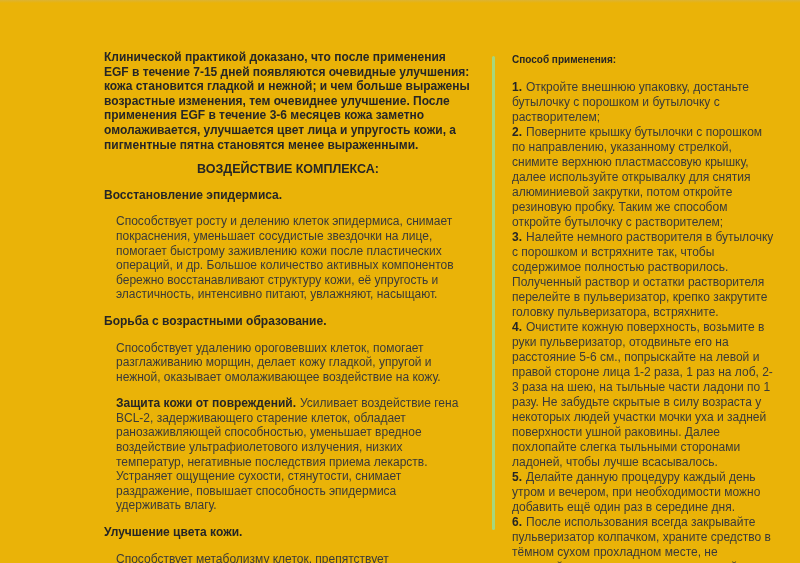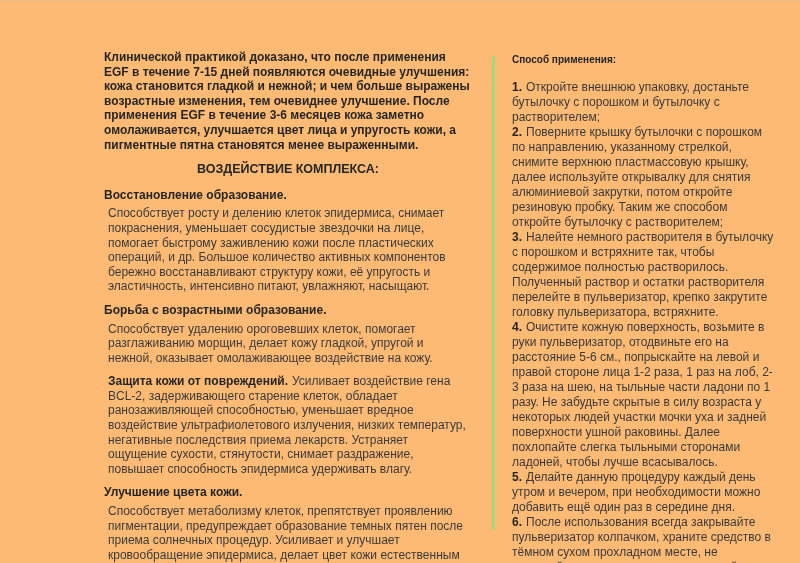--- a/index.html
+++ b/index.html
@@ -4,21 +4,21 @@
 <style>
   html, body {
     margin: 0;
     padding: 0;
     background: #ffffff;
   }
   .page {
     position: relative;
     width: 800px;
     height: 563px;
-    background: #fdba74;
+    background: #eab308;
     overflow: hidden;
     font-family: "Liberation Sans", sans-serif;
     color: #3a3a3a;
   }
   .page::before {
     content: "";
     position: absolute;
     top: 0; left: 0; right: 0;
     height: 3px;
     background: linear-gradient(to bottom, rgba(180,180,180,0.25), rgba(255,255,255,0));
@@ -65,21 +65,21 @@
   }
   .section .head {
     font-weight: bold;
     color: #262626;
   }
   .section .head.inline {
     margin-right: 4px;
   }
   .section p,
   .section .body {
-    margin: 4px;
+    margin: 12px;
   }
   .right-title {
     margin: 0 0 13px 0;
     font-size: 10px;
     font-weight: bold;
     color: #262626;
   }
   .step {
     margin: 0;
   }
@@ -93,21 +93,21 @@
 <body>
 
 <div class="page">
 
   <div class="col-left">
     <p class="intro">Клинической практикой доказано, что после применения EGF в течение 7-15 дней появляются очевидные улучшения: кожа становится гладкой и нежной; и чем больше выражены возрастные изменения, тем очевиднее улучшение. После применения EGF в течение 3-6 месяцев кожа заметно омолаживается, улучшается цвет лица и упругость кожи, а пигментные пятна становятся менее выраженными.</p>
 
     <h2 class="main-heading">ВОЗДЕЙСТВИЕ КОМПЛЕКСА:</h2>
 
     <div class="section">
-      <div class="head">Восстановление образование.</div>
+      <div class="head">Восстановление эпидермиса.</div>
       <div class="body">Способствует росту и делению клеток эпидермиса, снимает покраснения, уменьшает сосудистые звездочки на лице, помогает быстрому заживлению кожи после пластических операций, и др. Большое количество активных компонентов бережно восстанавливают структуру кожи, её упругость и эластичность, интенсивно питают, увлажняют, насыщают.</div>
     </div>
 
     <div class="section">
       <div class="head">Борьба с возрастными образование.</div>
       <div class="body">Способствует удалению ороговевших клеток, помогает разглаживанию морщин, делает кожу гладкой, упругой и нежной, оказывает омолаживающее воздействие на кожу.</div>
     </div>
 
     <div class="section">
       <p class="body"><span class="head inline">Защита кожи от повреждений.</span><span>Усиливает воздействие гена BCL-2, задерживающего старение клеток, обладает ранозаживляющей способностью, уменьшает вредное воздействие ультрафиолетового излучения, низких температур, негативные последствия приема лекарств. Устраняет ощущение сухости, стянутости, снимает раздражение, повышает способность эпидермиса удерживать влагу.</span></p>

